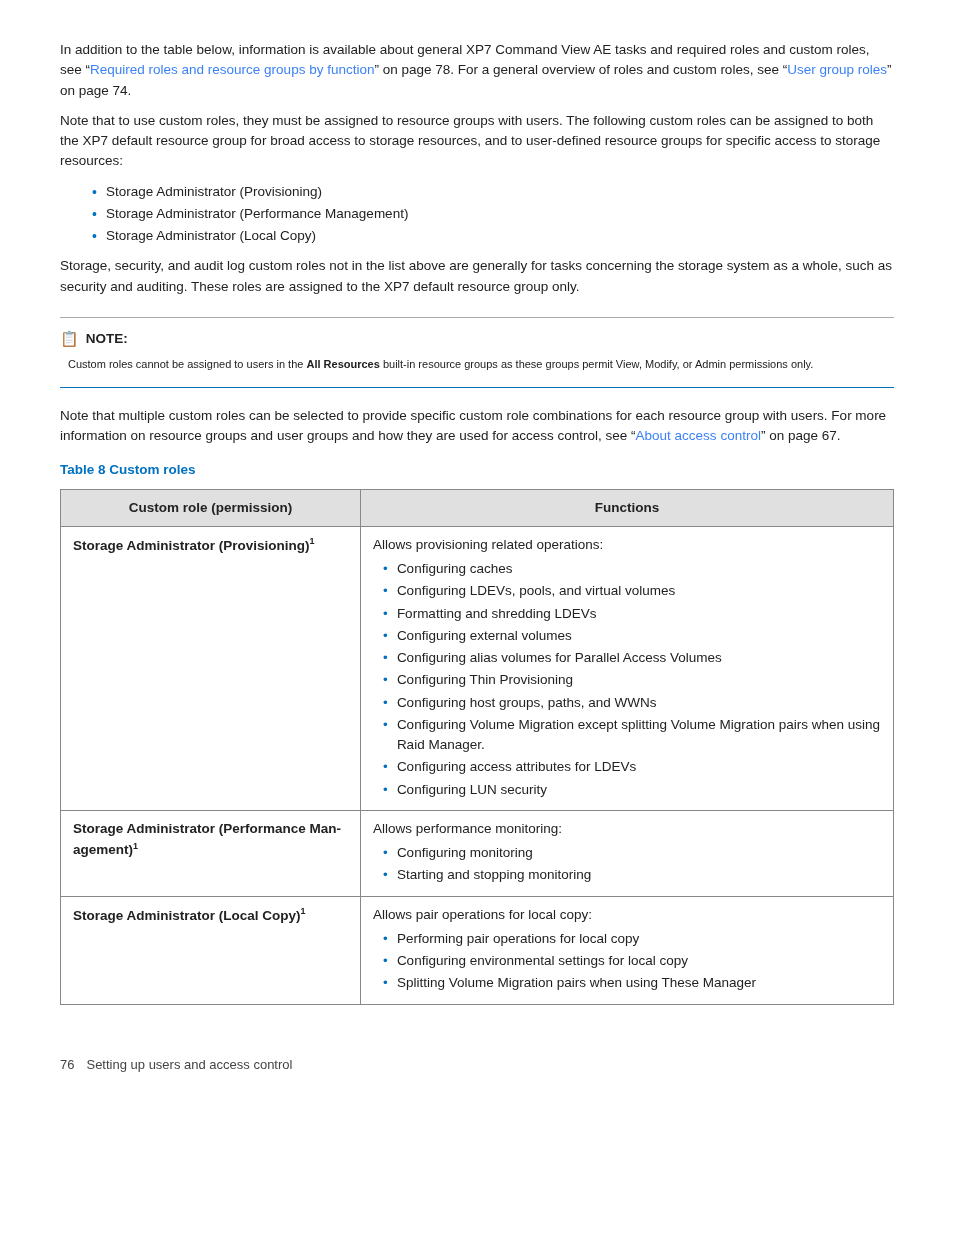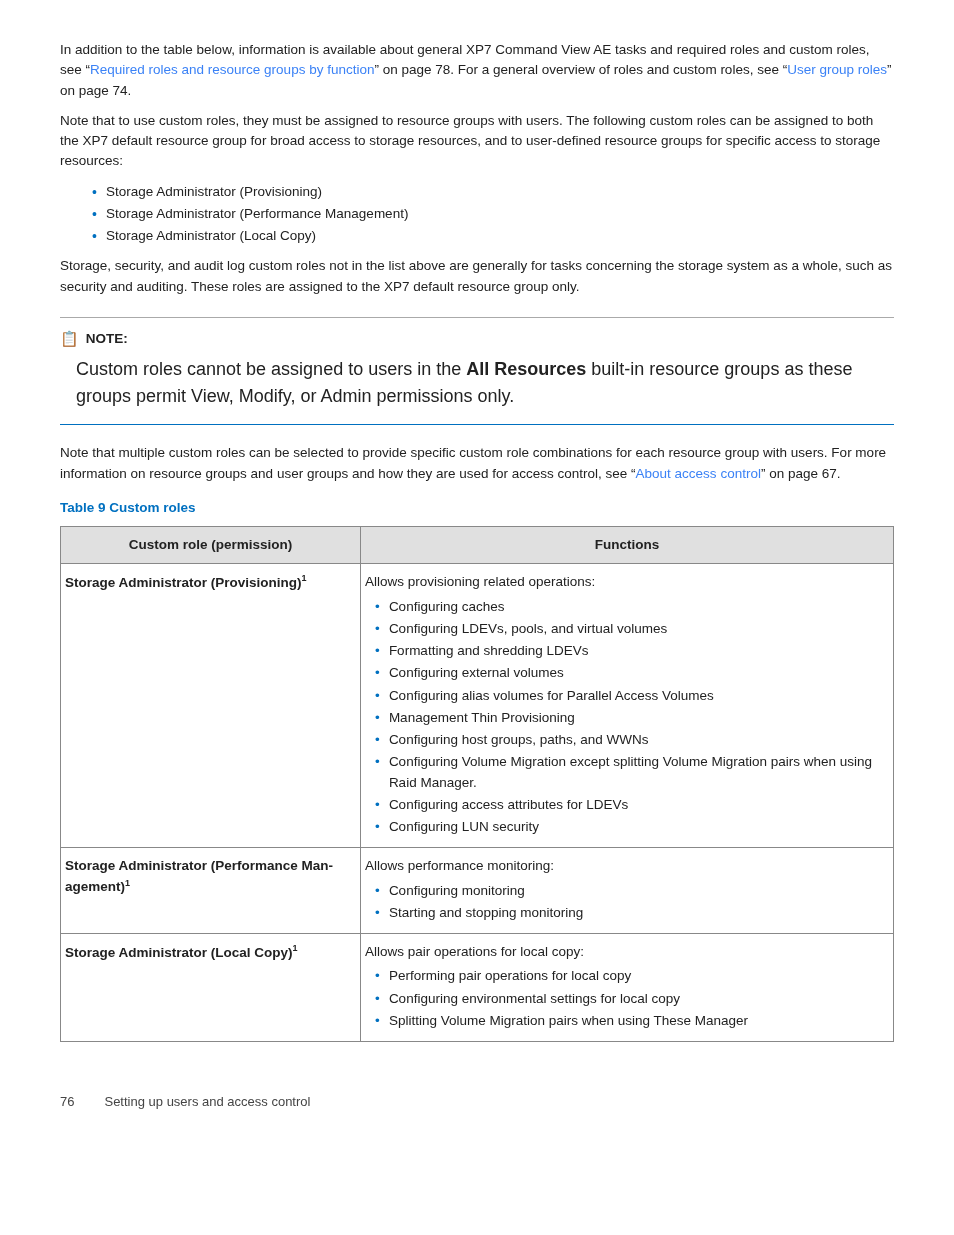--- a/index.html
+++ b/index.html
@@ -50,39 +50,39 @@
       gap: 7px;
       font-weight: bold;
       margin-bottom: 6px;
       font-size: 13.5px;
     }
     .note-icon {
       font-size: 15px;
       color: #333;
     }
     .note-text {
-      margin-left: 16px;
-      font-size: 18px;
+      margin-left: 8px;
+      font-size: 11px;
       line-height: 1.5;
     }
     .table-title {
       color: #0070c0;
       font-weight: bold;
       font-size: 13.5px;
       margin: 14px 0 8px 0;
     }
     table.custom-roles {
       width: 100%;
       border-collapse: collapse;
       font-size: 13.5px;
       margin-bottom: 40px;
     }
     table.custom-roles th, table.custom-roles td {
       border: 1px solid #888;
-      padding: 8px 4px;
+      padding: 8px 12px;
       vertical-align: top;
     }
     table.custom-roles thead th {
       background: #e0e0e0;
       font-weight: bold;
     }
     table.custom-roles td.role-col {
       width: 36%;
       font-weight: bold;
     }
@@ -102,21 +102,21 @@
       content: "•";
       color: #0070c0;
       position: absolute;
       left: 0;
     }
     .footer-line {
       margin-top: 50px;
       font-size: 13px;
       color: #444;
       display: flex;
-      gap: 30px;
+      gap: 12px;
     }
     .footer-line span {
       font-size: 13px;
     }
     sup {
       font-size: 9px;
       vertical-align: super;
     }
   </style>
 </head>
@@ -145,21 +145,21 @@
     </div>
     <div class="note-text">
       <span>Custom roles cannot be assigned to users in the </span><strong>All Resources</strong><span> built-in resource groups as these groups permit View, Modify, or Admin permissions only.</span>
     </div>
   </div>
 
   <p>
     <span>Note that multiple custom roles can be selected to provide specific custom role combinations for each resource group with users. For more information on resource groups and user groups and how they are used for access control, see “</span><a class="inline-link">About access control</a><span>” on page 67.</span>
   </p>
 
-  <div class="table-title">Table 9 Custom roles</div>
+  <div class="table-title">Table 8 Custom roles</div>
 
   <table class="custom-roles">
     <thead>
       <tr>
         <th class="role-col">Custom role (permission)</th>
         <th class="func-col">Functions</th>
       </tr>
     </thead>
     <tbody>
 
@@ -168,21 +168,21 @@
           <span>Storage Administrator (Provisioning)</span><sup>1</sup>
         </td>
         <td class="func-col">
           <span>Allows provisioning related operations:</span>
           <ul class="func-list">
             <li>Configuring caches</li>
             <li>Configuring LDEVs, pools, and virtual volumes</li>
             <li>Formatting and shredding LDEVs</li>
             <li>Configuring external volumes</li>
             <li>Configuring alias volumes for Parallel Access Volumes</li>
-            <li>Management Thin Provisioning</li>
+            <li>Configuring Thin Provisioning</li>
             <li>Configuring host groups, paths, and WWNs</li>
             <li>Configuring Volume Migration except splitting Volume Migration pairs when using Raid Manager.</li>
             <li>Configuring access attributes for LDEVs</li>
             <li>Configuring LUN security</li>
           </ul>
         </td>
       </tr>
 
       <tr>
         <td class="role-col">

